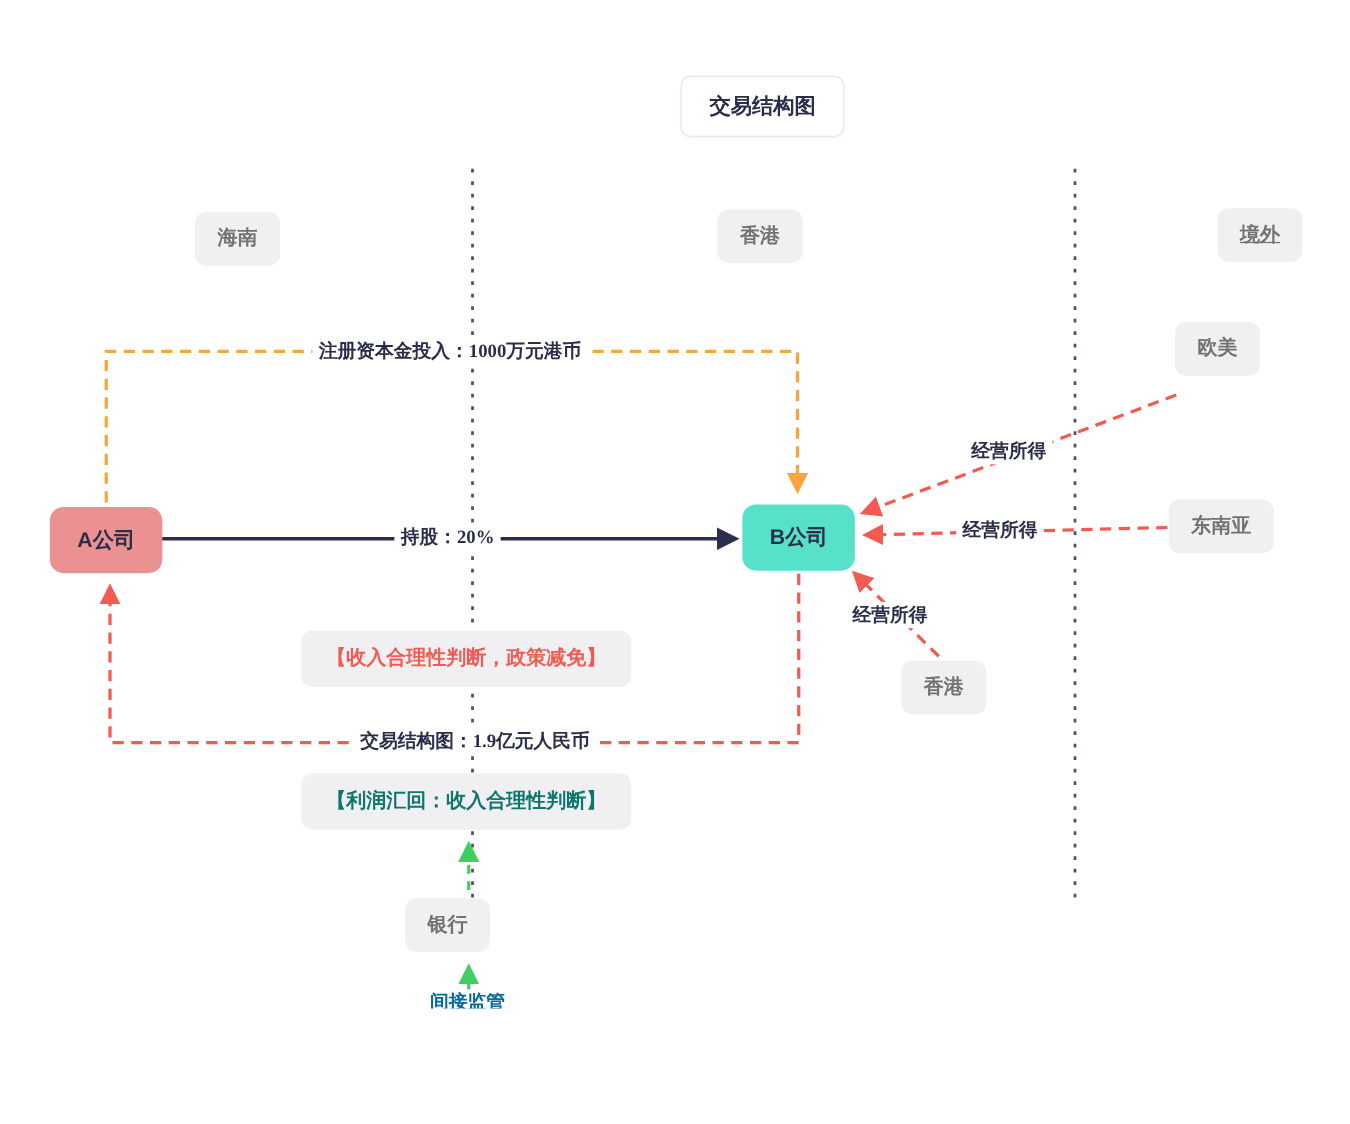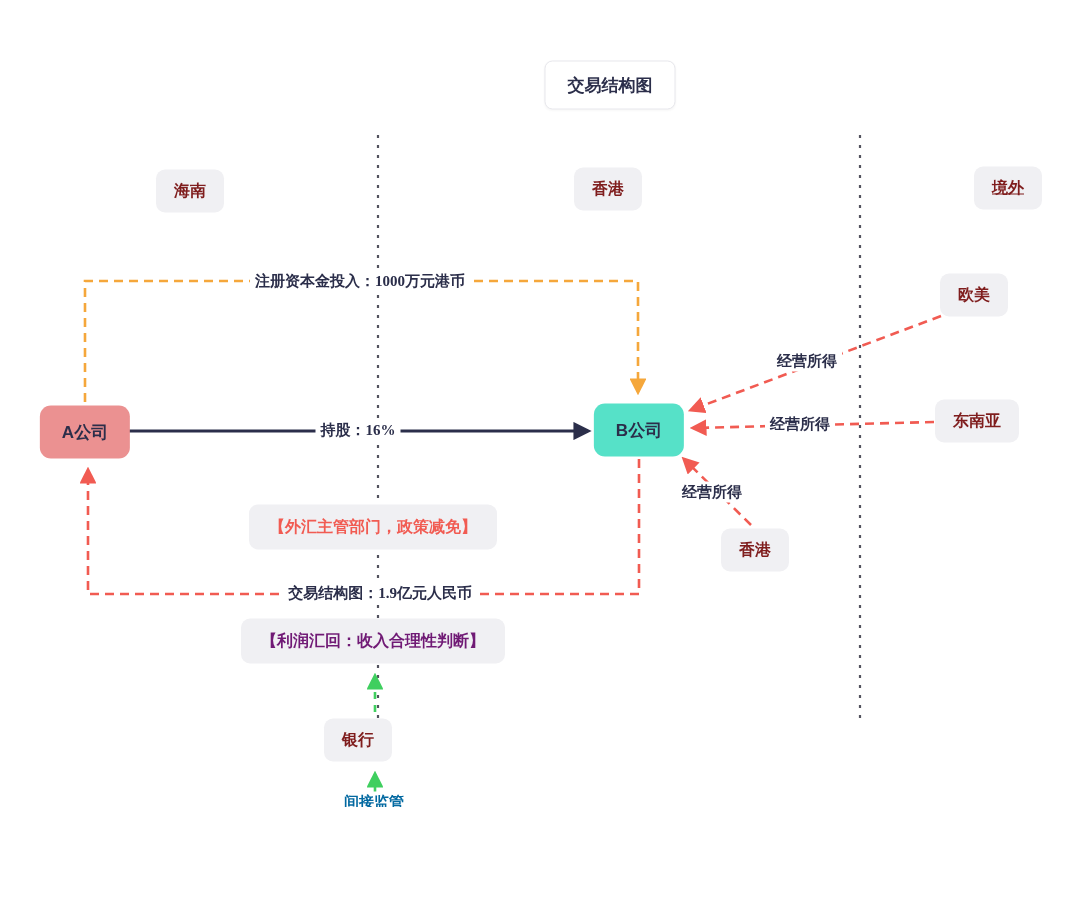--- a/index.html
+++ b/index.html
@@ -9,37 +9,37 @@
   }
   svg.wires{position:absolute;left:0;top:0;width:1080px;height:899px;pointer-events:none;}
   .abs{position:absolute;transform:translate(-50%,-50%);white-space:nowrap;}
   .title-box{
     background:#ffffff;border:1px solid #e7e7ec;border-radius:8px;
     padding:12px 22px;font-size:17px;font-weight:bold;color:#2b2e4a;
     box-shadow:0 1px 2px rgba(0,0,0,0.03);
   }
   .gray-node{
     background:#f0f0f3;border-radius:9px;padding:11px 18px;
-    font-size:16px;font-weight:bold;color:#7f1d1d;
+    font-size:16px;font-weight:bold;color:#737373;
   }
   .company{
     border-radius:11px;padding:15px 22px;font-size:17px;font-weight:bold;color:#2b2e4a;
   }
   .company-a{background:#eb9191;}
   .company-b{background:#56e1c8;}
   .edge-label{
     background:#ffffff;padding:1px 5px;font-size:15px;font-weight:600;color:#2b2e4a;font-family:Liberation Serif, serif;
   }
   .edge-label.green{color:#0369a1;}
   .note-box{
     background:#f0f0f3;border-radius:9px;padding:12px 20px;
     font-size:16px;font-weight:bold;
   }
   .note-red{color:#f15b52;}
-  .note-green{color:#701a75;}
+  .note-green{color:#0f766e;}
 </style>
 </head>
 <body>
 
 <div class="canvas">
 
   <svg class="wires" viewBox="0 0 1080 899">
     <defs>
       <marker id="arr-orange" viewBox="0 0 10 10" refX="8" refY="5" markerWidth="6.5" markerHeight="6.5" orient="auto-start-reverse">
         <path d="M0,0 L10,5 L0,10 z" fill="#f5a73b"></path>
@@ -77,30 +77,30 @@
 
   <div class="abs title-box" style="left:610px;top:85px;">交易结构图</div>
 
   <div class="abs gray-node" style="left:190px;top:191px;">海南</div>
   <div class="abs gray-node" style="left:608px;top:189px;">香港</div>
   <div class="abs gray-node" style="left:1008px;top:188px;text-decoration:underline;">境外</div>
 
   <div class="abs company company-b" style="left:639px;top:430px;">B公司</div>
   <div class="abs company company-a" style="left:85px;top:432px;">A公司</div>
 
-  <div class="abs gray-node" style="left:974px;top:295px;">欧美</div>
+  <div class="abs gray-node" style="left:974px;top:279px;">欧美</div>
   <div class="abs gray-node" style="left:977px;top:421px;">东南亚</div>
   <div class="abs gray-node" style="left:755px;top:550px;">香港</div>
 
   <div class="abs gray-node" style="left:358px;top:740px;">银行</div>
 
   <div class="abs edge-label" style="left:360px;top:281px;">注册资本金投入：1000万元港币</div>
-  <div class="abs edge-label" style="left:358px;top:430px;">持股：16%</div>
+  <div class="abs edge-label" style="left:358px;top:430px;">持股：20%</div>
   <div class="abs edge-label" style="left:380px;top:593px;">交易结构图：1.9亿元人民币</div>
   <div class="abs edge-label" style="left:807px;top:361px;">经营所得</div>
   <div class="abs edge-label" style="left:800px;top:424px;">经营所得</div>
   <div class="abs edge-label" style="left:712px;top:492px;">经营所得</div>
   <div class="abs edge-label green" style="left:374px;top:802px;">间接监管</div>
 
-  <div class="abs note-box note-red" style="left:373px;top:527px;">【外汇主管部门，政策减免】</div>
+  <div class="abs note-box note-red" style="left:373px;top:527px;">【收入合理性判断，政策减免】</div>
   <div class="abs note-box note-green" style="left:373px;top:641px;">【利润汇回：收入合理性判断】</div>
 
 </div>
 
 </body></html>

